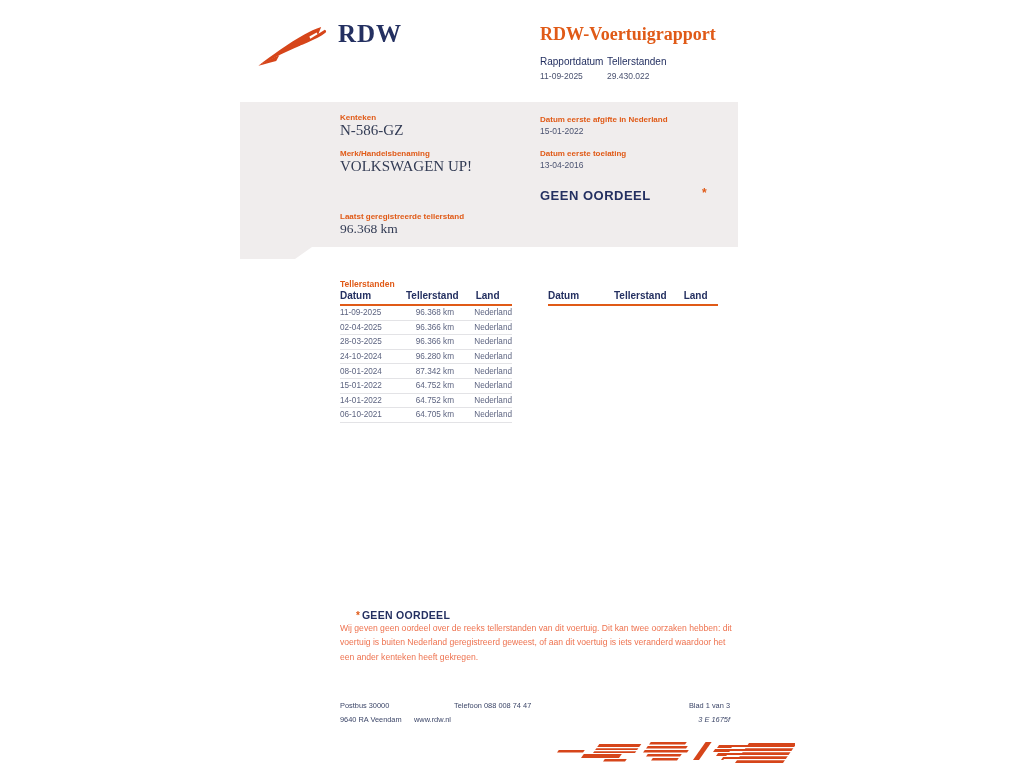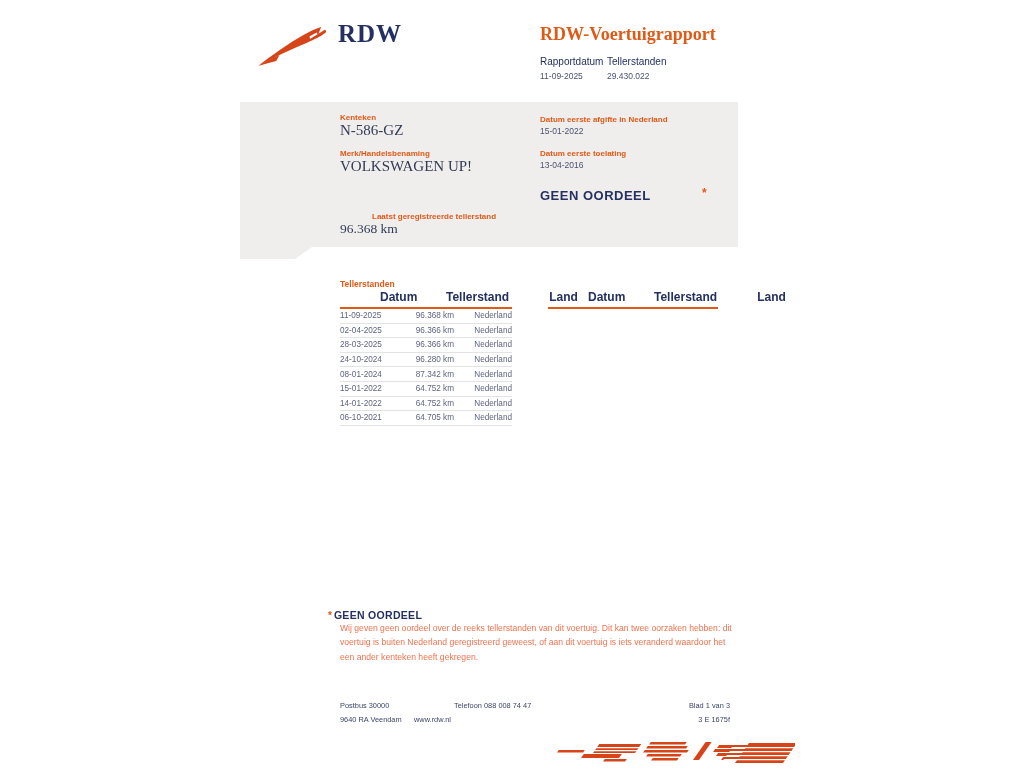--- a/index.html
+++ b/index.html
@@ -31,31 +31,31 @@
   .oordeel-star { font-size:12px; font-weight:700; color:#e05a17; }
 
   
   .section-title { position:absolute; left:340px; top:279px;
     font-size:8.5px; font-weight:700; color:#e05a17; }
   .ttable { position:absolute; top:290px; }
   .ttable.t1 { left:340px; width:172px; }
   .ttable.t2 { left:548px; width:170px; }
   .thead { display:grid; grid-template-columns:66px 1fr 58px;
     border-bottom:2px solid #e05a17; padding-bottom:3px; }
-  .thead .hcell { font-size:12px; font-weight:700; color:#243061;margin-left:40px; }
+  .thead .hcell { font-size:10px; font-weight:700; color:#243061; }
   .hcell.h-tellerstand { text-align:right; }
   .hcell.h-land { text-align:center; }
   .trow { display:grid; grid-template-columns:66px 1fr 58px;
     height:14.6px; align-items:center; border-bottom:1px solid #e3e3e6; }
   .tcell { font-size:8.2px; color:#5d6480; }
   .c-tellerstand { text-align:right; }
   .c-land { text-align:right; }
 
   
-  .footnote-head { position:absolute; left:328px; top:605px; }
+  .footnote-head { position:absolute; left:356px; top:605px; }
   .footnote-marker { font-size:10px; font-weight:700; color:#e05a17; margin-right:2px; }
   .footnote-title { font-size:10.5px; font-weight:700; color:#243061; letter-spacing:.3px; }
   .footnote-text { position:absolute; left:340px; top:621px; width:396px;
     font-size:8.6px; line-height:14.4px; color:#ee7350; }
 
   
   .footer-item { position:absolute; font-size:7.4px; color:#3c4668; }
   .f-r { width:92px; text-align:right; }
 
   
@@ -83,21 +83,21 @@
   <span class="meta-value">29.430.022</span>
 </div>
 
 <div class="summary-box">
   <div class="abs fld-label" style="left:100px; top:11px;">Kenteken</div>
   <div class="abs fld-value-serif" style="left:100px; top:20px; font-size:15px;">N-586-GZ</div>
 
   <div class="abs fld-label" style="left:100px; top:47px;">Merk/Handelsbenaming</div>
   <div class="abs fld-value-serif" style="left:100px; top:56px; font-size:15px;">VOLKSWAGEN UP!</div>
 
-  <div class="abs fld-label" style="left:100px; top:110px;margin-left:32px;">Laatst geregistreerde tellerstand</div>
+  <div class="abs fld-label" style="left:100px; top:110px;">Laatst geregistreerde tellerstand</div>
   <div class="abs fld-value-serif" style="left:100px; top:119px; font-size:13.5px;">96.368 km</div>
 
   <div class="abs fld-label" style="left:300px; top:13px;">Datum eerste afgifte in Nederland</div>
   <div class="abs fld-value-sans" style="left:300px; top:24px;">15-01-2022</div>
 
   <div class="abs fld-label" style="left:300px; top:47px;">Datum eerste toelating</div>
   <div class="abs fld-value-sans" style="left:300px; top:58px;">13-04-2016</div>
 
   <div class="abs oordeel" style="left:300px; top:86px;">GEEN OORDEEL</div>
   <div class="abs oordeel-star" style="left:462px; top:84px;">*</div>
@@ -166,21 +166,21 @@
 <div class="footnote-head">
   <span class="footnote-marker">*</span><span class="footnote-title">GEEN OORDEEL</span>
 </div>
 <div class="footnote-text">Wij geven geen oordeel over de reeks tellerstanden van dit voertuig. Dit kan twee oorzaken hebben: dit voertuig is buiten Nederland geregistreerd geweest, of aan dit voertuig is iets veranderd waardoor het een ander kenteken heeft gekregen.</div>
 
 <div class="footer-item" style="left:340px; top:701px;">Postbus 30000</div>
 <div class="footer-item" style="left:340px; top:715px;">9640 RA Veendam</div>
 <div class="footer-item" style="left:414px; top:701px;margin-left:40px;">Telefoon 088 008 74 47</div>
 <div class="footer-item" style="left:414px; top:715px;">www.rdw.nl</div>
 <div class="footer-item f-r" style="left:638px; top:701px;">Blad 1 van 3</div>
-<div class="footer-item f-r" style="left:638px; top:715px;">3 E 1675f</div>
+<div class="footer-item f-r" style="left:638px; top:715px;font-style:italic;">3 E 1675f</div>
 
 <svg class="stripes-svg" viewBox="0 0 250 31">
   <g fill="#d6451a">
 
     <polygon points="12,15.5 13.8,13 39.8,13 38,15.5"></polygon>
 
     <polygon points="48,16 54.3,7 96.3,7 90,16"></polygon>
     <polygon points="36,21 38.8,17 76.8,17 74,21"></polygon>
     <polygon points="58,24.5 59.8,22 81.8,22 80,24.5"></polygon>
 

